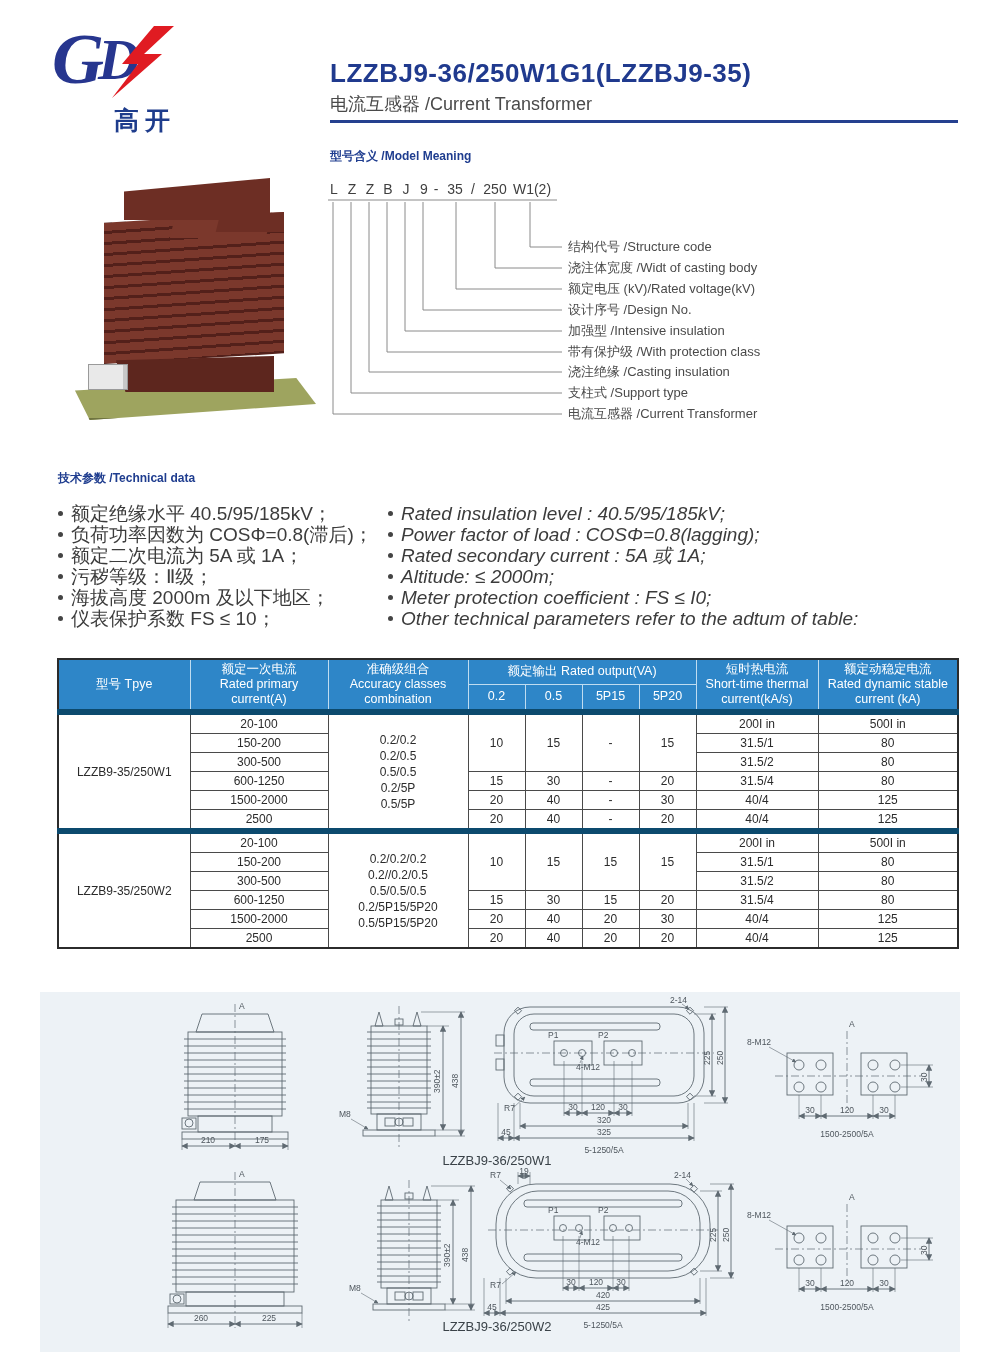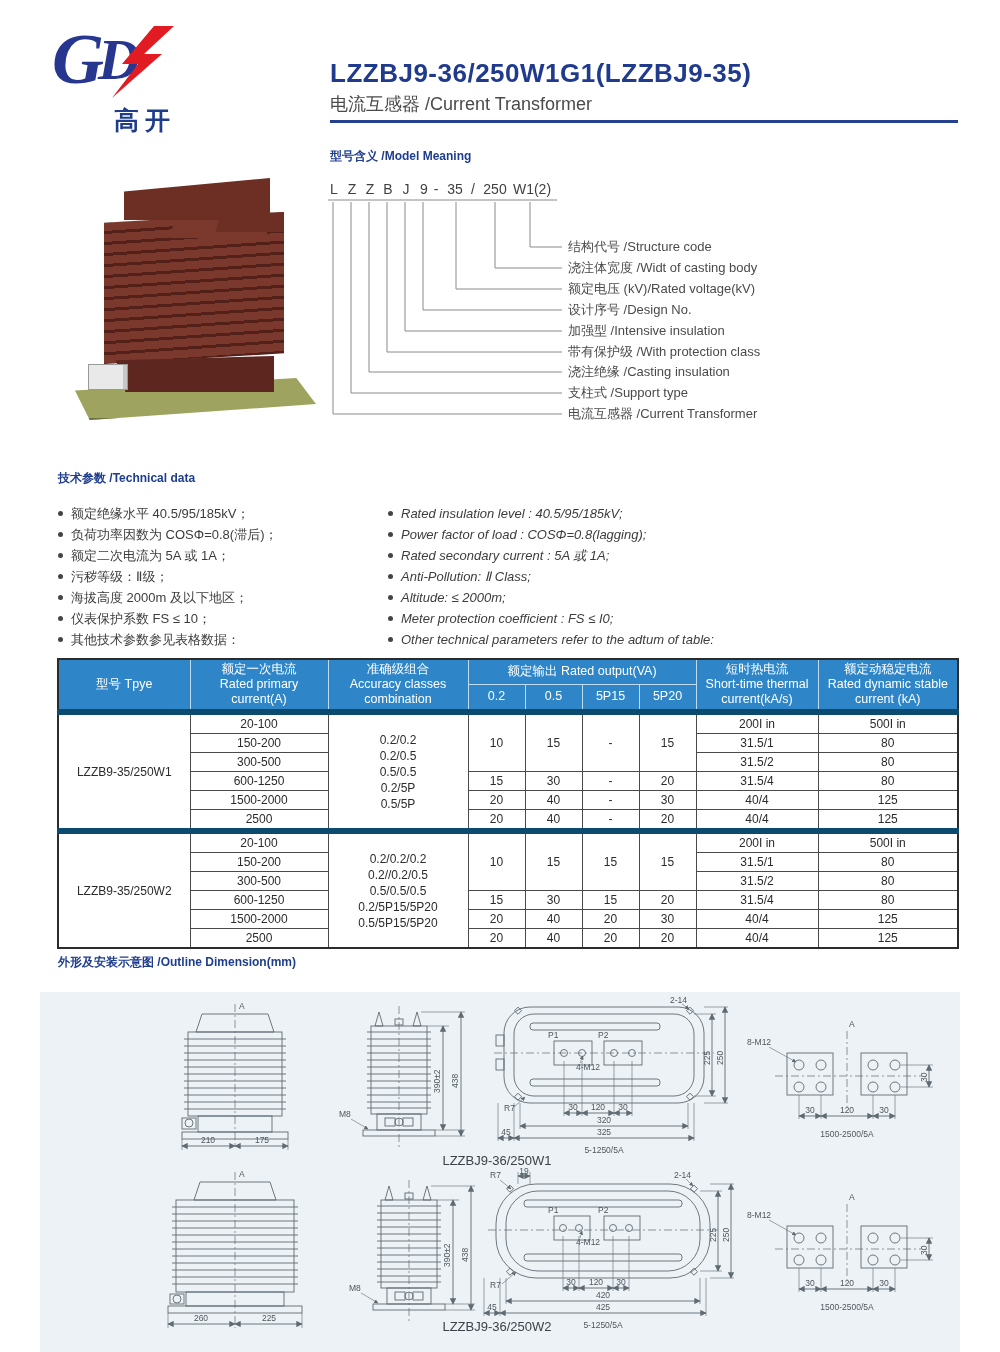--- a/index.html
+++ b/index.html
@@ -37,21 +37,21 @@
   .p-term{position:absolute;left:18px;top:204px;width:38px;height:24px;background:#e9e9e9;
           border:1px solid #9a9a9a;box-shadow:inset -4px 0 0 #c7c7c7;}
 
   
   .mm-svg{position:absolute;left:325px;top:180px;}
   .mm-svg text{fill:#4a4a4a;font-size:13px;font-family:"Liberation Sans",sans-serif;}
   .mm-svg .code{font-size:14px;fill:#3f3f3f;}
   .mm-svg line, .mm-svg path{stroke:#8a8a8a;stroke-width:1;fill:none;}
 
   
-  .bullets{position:absolute;top:503px;margin:0;padding:0;list-style:none;font-size:13px;color:#3c3c3c;}
+  .bullets{position:absolute;top:503px;margin:0;padding:0;list-style:none;font-size:19px;color:#3c3c3c;}
   .bullets.left{left:58px;width:330px;}
   .bullets.right{left:388px;width:575px;font-style:italic;}
   .bullets li{line-height:21px;position:relative;padding-left:13px;}
   .bullets li::before{content:"";position:absolute;left:0;top:8px;width:5px;height:5px;border-radius:50%;background:#444;}
 
   
   .tbl-wrap{position:absolute;left:57px;top:658px;}
   .data-table{border-collapse:collapse;width:900px;table-layout:fixed;font-size:12px;}
   .data-table th{background:#2e86c8;color:#fff;font-weight:400;border:1px solid #bfdcf0;
                  font-size:12.5px;line-height:15px;padding:2px 1px;}
@@ -144,27 +144,25 @@
 
   <div class="sec-head" style="left:58px;top:470px;">技术参数 /Technical data</div>
 
   <ul class="bullets left">
     <li>额定绝缘水平 40.5/95/185kV；</li>
     <li>负荷功率因数为 COSΦ=0.8(滞后)；</li>
     <li>额定二次电流为 5A 或 1A；</li>
     <li>污秽等级：Ⅱ级；</li>
     <li>海拔高度 2000m 及以下地区；</li>
     <li>仪表保护系数 FS ≤ 10；</li>
-    <li>其他技术参数参见表格数据：</li>
   </ul>
   <ul class="bullets right">
     <li>Rated insulation level : 40.5/95/185kV;</li>
     <li>Power factor of load : COSΦ=0.8(lagging);</li>
     <li>Rated secondary current : 5A 或 1A;</li>
-    <li>Anti-Pollution: Ⅱ Class;</li>
     <li>Altitude: ≤ 2000m;</li>
     <li>Meter protection coefficient : FS ≤ I0;</li>
     <li>Other technical parameters refer to the adtum of table:</li>
   </ul>
 
   <div class="tbl-wrap">
   <table class="data-table">
     <colgroup>
       <col style="width:132px">
           <col style="width:138px">
@@ -316,21 +314,20 @@
         <td>40</td>
         <td>20</td>
         <td>20</td>
         <td>40/4</td>
         <td>125</td>
       </tr>
     </tbody>
   </table>
   </div>
 
-  <div class="sec-head" style="left:58px;top:954px;">外形及安装示意图 /Outline Dimension(mm)</div>
 
   <div class="outline-band"></div>
 
   <svg class="dwg" style="left:138px;top:998px;" width="195" height="160">
     <line class="cl" x1="97" y1="6" x2="97" y2="148"></line>
     <text x="101" y="11">A</text>
     <polygon points="64,16 130,16 136,34 58,34"></polygon>
     <rect x="50" y="34" width="94" height="84"></rect>
     <line x1="46" y1="41" x2="148" y2="41"></line>
       <line x1="46" y1="48" x2="148" y2="48"></line>

